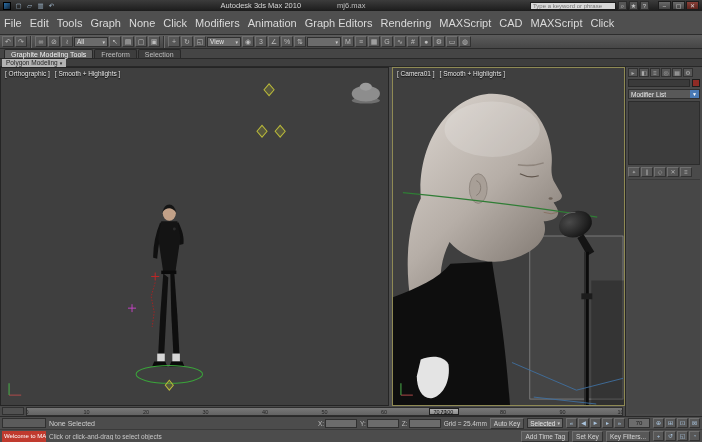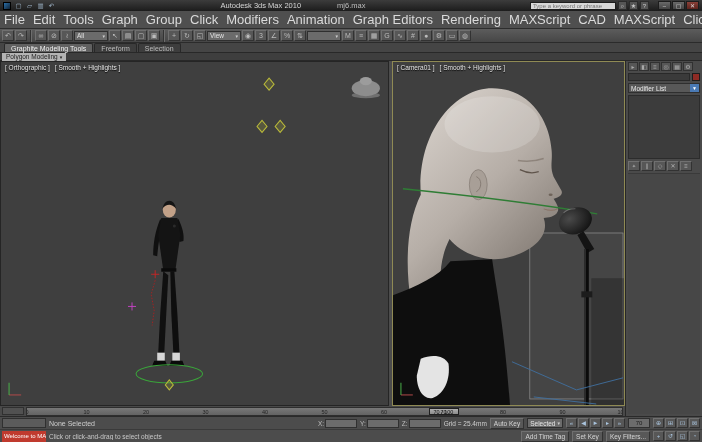--- a/index.html
+++ b/index.html
@@ -21,22 +21,22 @@
   .infocenter { display:flex; align-items:center; gap:2px; margin-right:6px; }
   .ic-input { width:86px; height:8px; font-size:6px; background:#d8d8d8; border:1px solid #1e1e1e;
     padding:0 2px; font-family:"Liberation Sans",sans-serif; color:#333; }
   .ic-btn { width:9px; height:9px; background:#565656; border:1px solid #2c2c2c; color:#c9c9c9;
     font-size:6px; line-height:8px; text-align:center; }
   .win-btns { display:flex; gap:1px; }
   .win-btn { width:13px; height:9px; background:linear-gradient(#6a6a6a,#424242); border:1px solid #1d1d1d;
     color:#ddd; font-size:6px; line-height:8px; text-align:center; }
   .win-btn.close { background:linear-gradient(#8a4038,#5d241e); }
   
-  .menubar { height:18px; background:#4f4f4f; border-bottom:1px solid #2d2d2d; display:flex;
-    align-items:center; font-size:13px; color:#dadada; flex:0 0 auto; }
+  .menubar { height:24px; background:#4f4f4f; border-bottom:1px solid #2d2d2d; display:flex;
+    align-items:center; font-size:11px; color:#dadada; flex:0 0 auto; }
   .menu-item { padding:0 4px; height:100%; display:flex; align-items:center; white-space:nowrap; }
   
   .toolbar { height:14px; background:linear-gradient(#5c5c5c,#464646); border-bottom:1px solid #2b2b2b;
     display:flex; align-items:center; padding:0 2px; gap:1px; flex:0 0 auto; }
   .tb-icon { width:12px; height:11px; background:#575757; border:1px solid; border-color:#707070 #323232 #323232 #707070;
     color:#bcbcbc; font-size:7px; line-height:9px; text-align:center; overflow:hidden; flex:0 0 auto; }
   .tb-sep { width:2px; height:12px; border-left:1px solid #333; border-right:1px solid #6d6d6d; margin:0 2px; flex:0 0 auto; }
   .tb-dd { min-width:34px; height:10px; background:#6b6b6b; border:1px solid #2f2f2f; color:#e2e2e2;
     font-size:6.5px; display:flex; align-items:center; padding:0 2px; gap:2px; flex:0 0 auto; }
   .dd-label { white-space:nowrap; }
@@ -147,21 +147,21 @@
       <div class="win-btn">▢</div>
       <div class="win-btn close">✕</div>
     </div>
   </div>
 
   <div class="menubar">
       <div class="menu-item">File</div>
       <div class="menu-item">Edit</div>
       <div class="menu-item">Tools</div>
       <div class="menu-item">Graph</div>
-      <div class="menu-item">Group</div>
+      <div class="menu-item">None</div>
       <div class="menu-item">Click</div>
       <div class="menu-item">Modifiers</div>
       <div class="menu-item">Animation</div>
       <div class="menu-item">Graph Editors</div>
       <div class="menu-item">Rendering</div>
       <div class="menu-item">MAXScript</div>
       <div class="menu-item">CAD</div>
       <div class="menu-item">MAXScript</div>
       <div class="menu-item">Click</div>
     </div>

